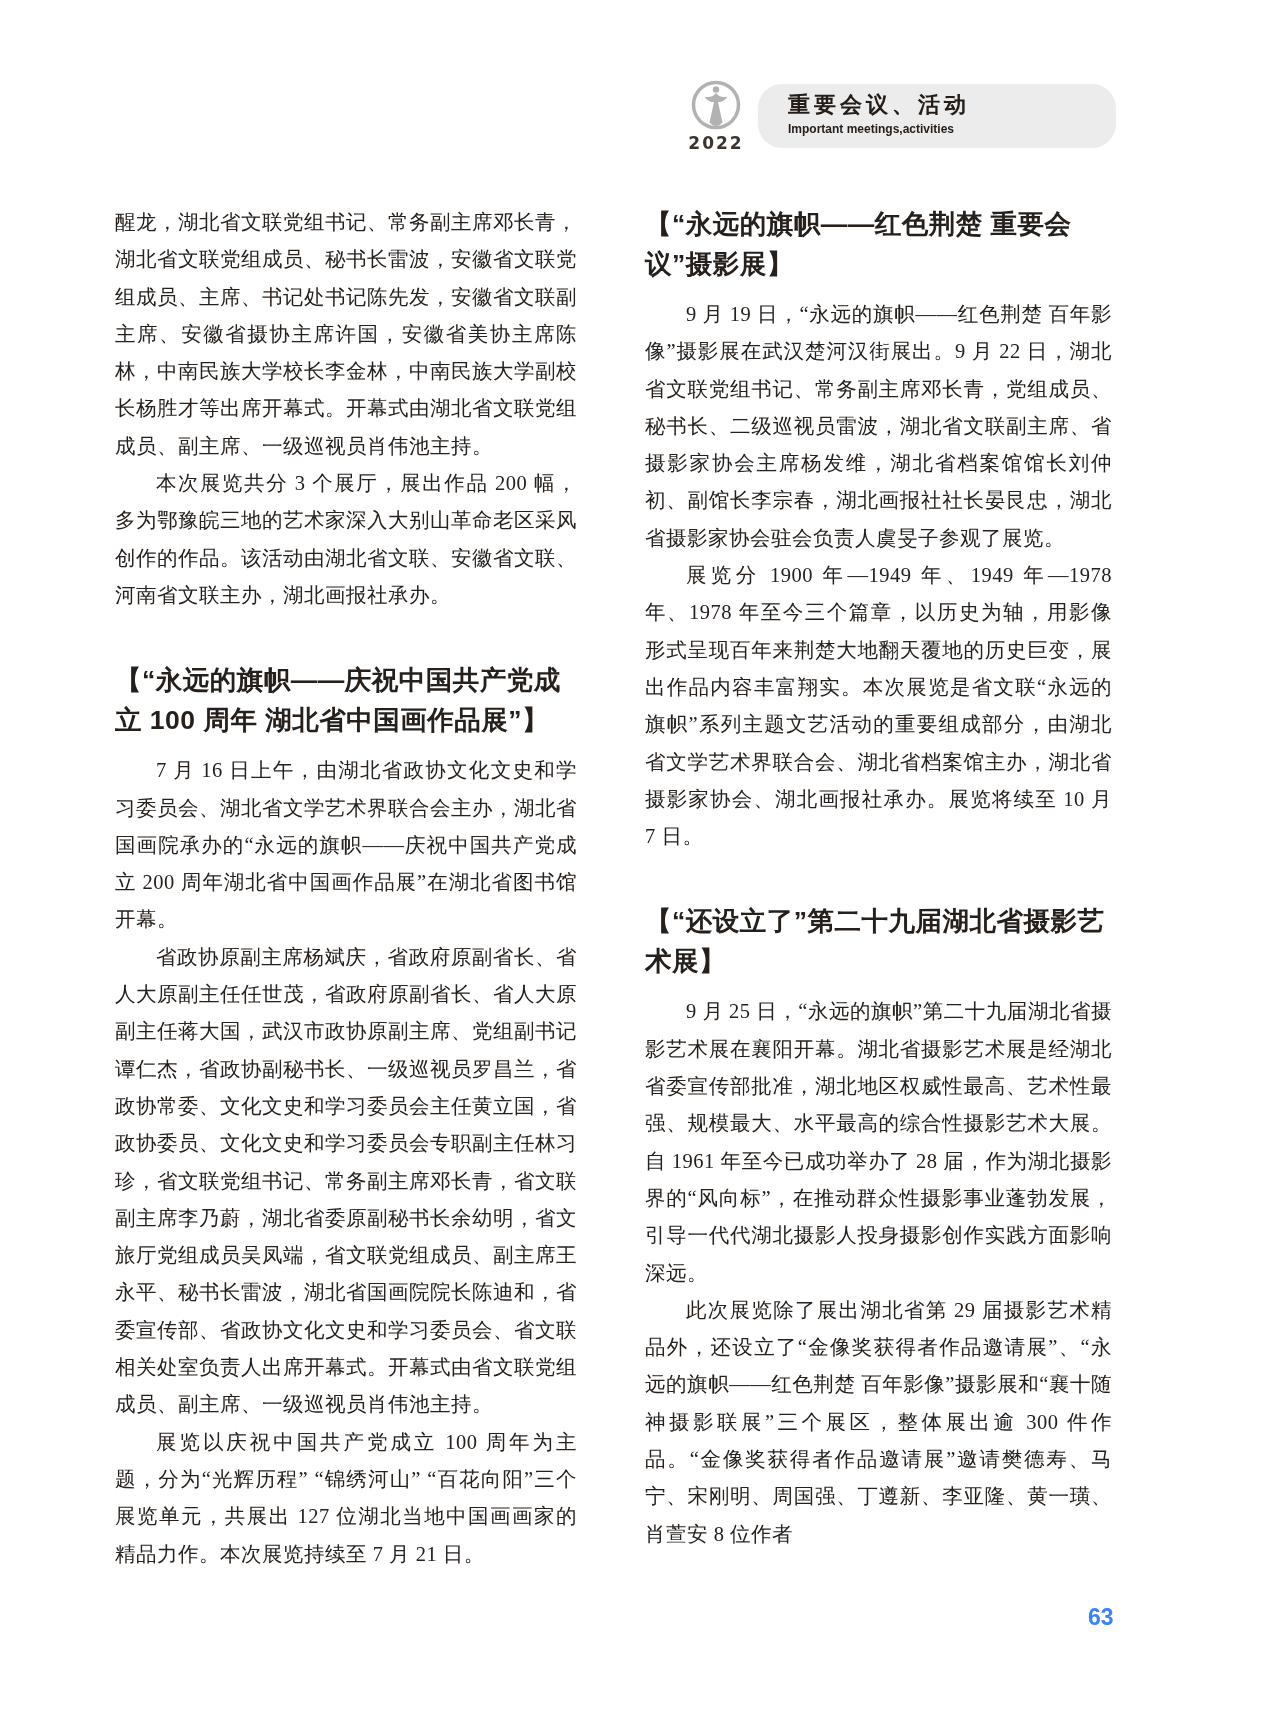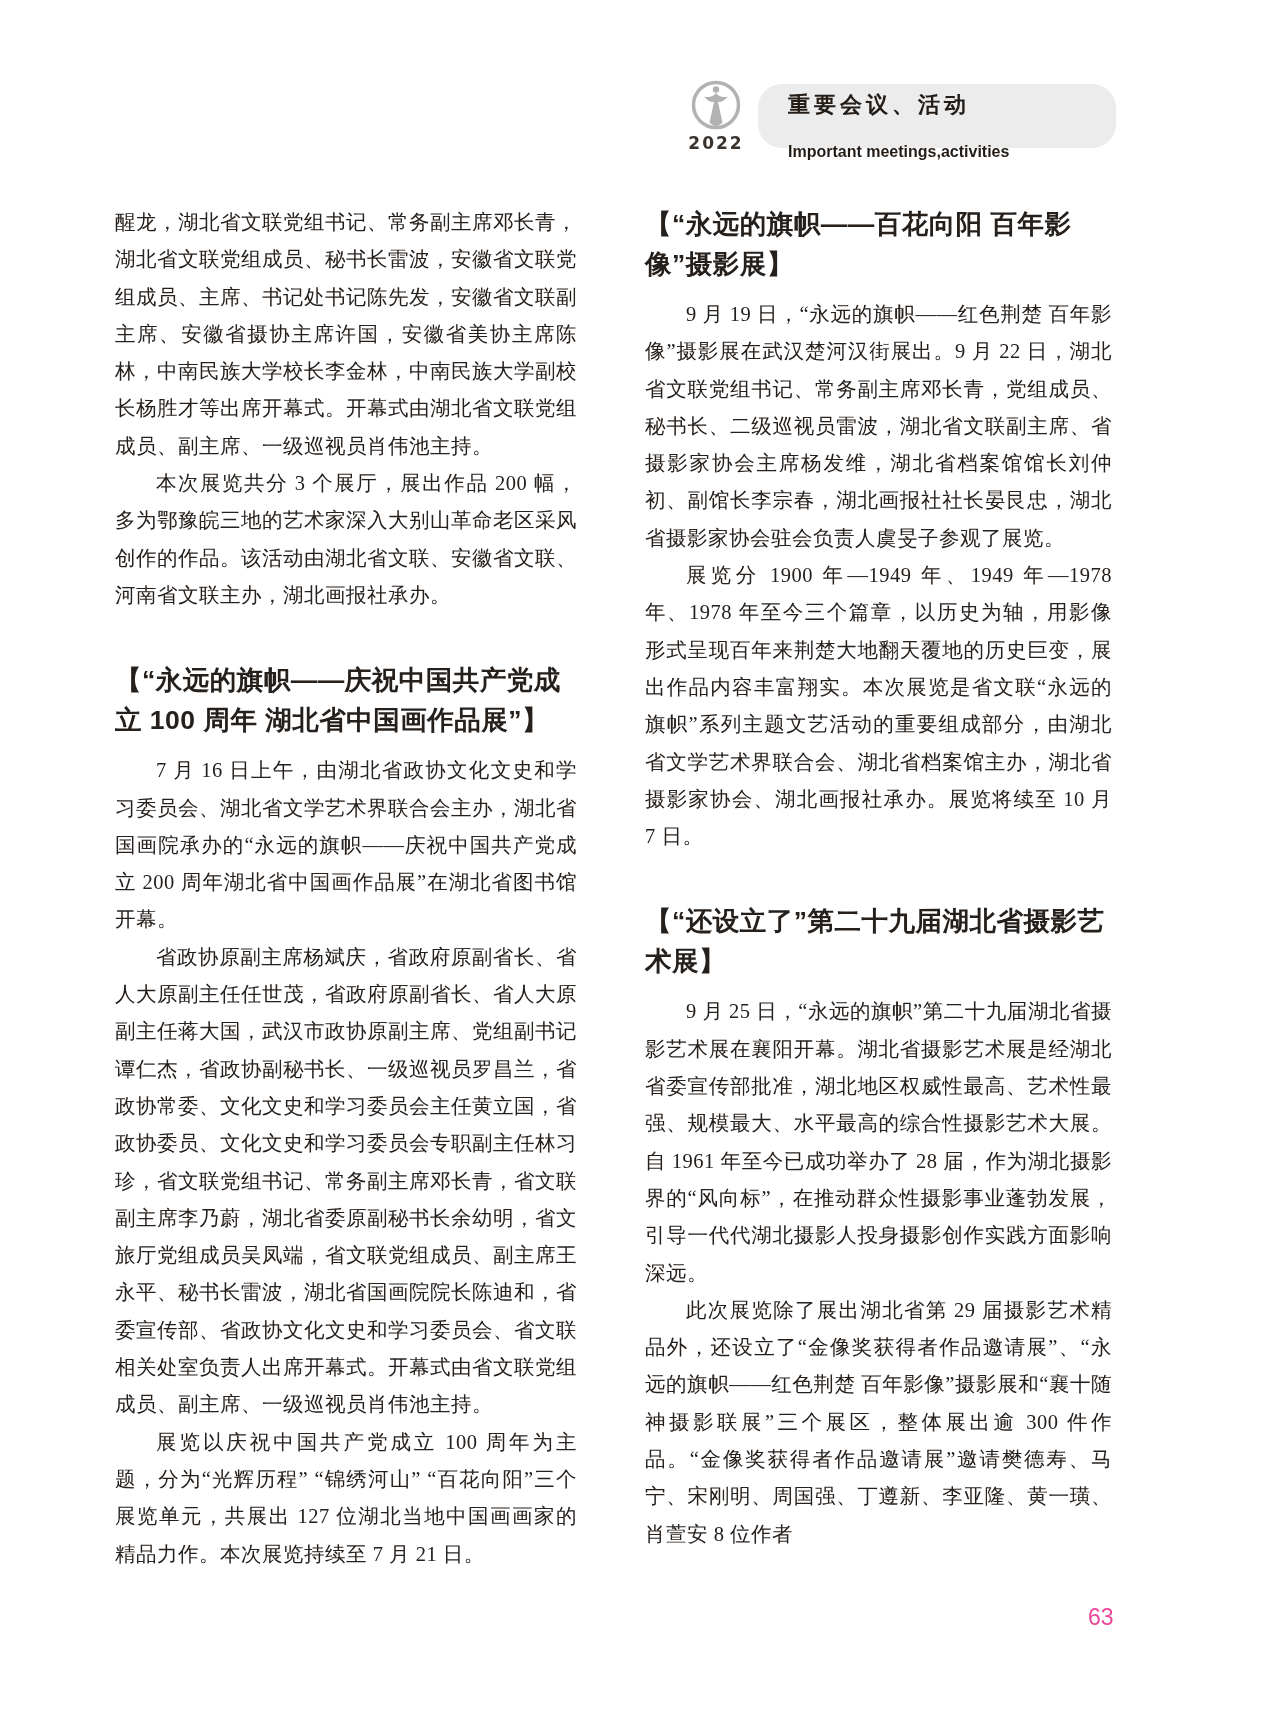--- a/index.html
+++ b/index.html
@@ -31,22 +31,22 @@
     box-sizing:border-box;
     padding:8px 0 0 30px;
   }
   .badge-cn{
     font-family:"Liberation Sans","DejaVu Sans",sans-serif;
     font-weight:bold;font-size:22px;letter-spacing:4px;
     color:#231c17;line-height:26px;
   }
   .badge-en{
     font-family:"Liberation Sans","DejaVu Sans",sans-serif;
-    font-weight:bold;font-size:16px;
-    color:#231c17;line-height:22px;margin-top:23px;
+    font-weight:bold;font-size:12px;
+    color:#231c17;line-height:22px;
   }
 
   
   .col{
     position:absolute;top:204px;
     text-align:justify;
   }
   .col-left{left:115px;width:462px;}
   .col-right{left:645px;width:467px;}
 
@@ -66,21 +66,21 @@
     letter-spacing:0.5px;
     margin:46px 0 12px 0;
     text-align:left;
   }
   .article-heading.first{margin-top:0;}
 
   
   .page-number{
     position:absolute;left:1088px;top:1604px;
     font-family:"Liberation Sans","DejaVu Sans",sans-serif;
-    font-weight:normal;font-size:23px;color:#ec4899;
+    font-weight:bold;font-size:23px;color:#3b82f6;
   }
 </style>
 </head>
 <body>
 
 <div class="header-logo">
   <span>
     <svg width="50" height="50" viewBox="0 0 50 50">
       <circle cx="25" cy="25" r="22.5" fill="none" stroke="#b2b2b2" stroke-width="3.5"></circle>
       <circle cx="25" cy="9.5" r="3.2" fill="#b2b2b2"></circle>
@@ -107,21 +107,21 @@
   <p class="body-para">醒龙，湖北省文联党组书记、常务副主席邓长青，湖北省文联党组成员、秘书长雷波，安徽省文联党组成员、主席、书记处书记陈先发，安徽省文联副主席、安徽省摄协主席许国，安徽省美协主席陈林，中南民族大学校长李金林，中南民族大学副校长杨胜才等出席开幕式。开幕式由湖北省文联党组成员、副主席、一级巡视员肖伟池主持。</p>
   <p class="body-para indent">本次展览共分 3 个展厅，展出作品 200 幅，多为鄂豫皖三地的艺术家深入大别山革命老区采风创作的作品。该活动由湖北省文联、安徽省文联、河南省文联主办，湖北画报社承办。</p>
 
   <div class="article-heading">【“永远的旗帜——庆祝中国共产党成立 100 周年 湖北省中国画作品展”】</div>
   <p class="body-para indent">7 月 16 日上午，由湖北省政协文化文史和学习委员会、湖北省文学艺术界联合会主办，湖北省国画院承办的“永远的旗帜——庆祝中国共产党成立 200 周年湖北省中国画作品展”在湖北省图书馆开幕。</p>
   <p class="body-para indent">省政协原副主席杨斌庆，省政府原副省长、省人大原副主任任世茂，省政府原副省长、省人大原副主任蒋大国，武汉市政协原副主席、党组副书记谭仁杰，省政协副秘书长、一级巡视员罗昌兰，省政协常委、文化文史和学习委员会主任黄立国，省政协委员、文化文史和学习委员会专职副主任林习珍，省文联党组书记、常务副主席邓长青，省文联副主席李乃蔚，湖北省委原副秘书长余幼明，省文旅厅党组成员吴凤端，省文联党组成员、副主席王永平、秘书长雷波，湖北省国画院院长陈迪和，省委宣传部、省政协文化文史和学习委员会、省文联相关处室负责人出席开幕式。开幕式由省文联党组成员、副主席、一级巡视员肖伟池主持。</p>
   <p class="body-para indent">展览以庆祝中国共产党成立 100 周年为主题，分为“光辉历程” “锦绣河山” “百花向阳”三个展览单元，共展出 127 位湖北当地中国画画家的精品力作。本次展览持续至 7 月 21 日。</p>
 </div>
 
 <div class="col col-right">
-  <div class="article-heading first">【“永远的旗帜——百花向阳 百年影像”摄影展】</div>
+  <div class="article-heading first">【“永远的旗帜——红色荆楚 重要会议”摄影展】</div>
   <p class="body-para indent">9 月 19 日，“永远的旗帜——红色荆楚 百年影像”摄影展在武汉楚河汉街展出。9 月 22 日，湖北省文联党组书记、常务副主席邓长青，党组成员、秘书长、二级巡视员雷波，湖北省文联副主席、省摄影家协会主席杨发维，湖北省档案馆馆长刘仲初、副馆长李宗春，湖北画报社社长晏艮忠，湖北省摄影家协会驻会负责人虞旻子参观了展览。</p>
   <p class="body-para indent">展览分 1900 年—1949 年、1949 年—1978 年、1978 年至今三个篇章，以历史为轴，用影像形式呈现百年来荆楚大地翻天覆地的历史巨变，展出作品内容丰富翔实。本次展览是省文联“永远的旗帜”系列主题文艺活动的重要组成部分，由湖北省文学艺术界联合会、湖北省档案馆主办，湖北省摄影家协会、湖北画报社承办。展览将续至 10 月 7 日。</p>
 
   <div class="article-heading">【“还设立了”第二十九届湖北省摄影艺术展】</div>
   <p class="body-para indent">9 月 25 日，“永远的旗帜”第二十九届湖北省摄影艺术展在襄阳开幕。湖北省摄影艺术展是经湖北省委宣传部批准，湖北地区权威性最高、艺术性最强、规模最大、水平最高的综合性摄影艺术大展。自 1961 年至今已成功举办了 28 届，作为湖北摄影界的“风向标”，在推动群众性摄影事业蓬勃发展，引导一代代湖北摄影人投身摄影创作实践方面影响深远。</p>
   <p class="body-para indent">此次展览除了展出湖北省第 29 届摄影艺术精品外，还设立了“金像奖获得者作品邀请展”、“永远的旗帜——红色荆楚 百年影像”摄影展和“襄十随神摄影联展”三个展区，整体展出逾 300 件作品。“金像奖获得者作品邀请展”邀请樊德寿、马宁、宋刚明、周国强、丁遵新、李亚隆、黄一璜、肖萱安 8 位作者</p>
 </div>
 
 <div class="page-number">63</div>
 

